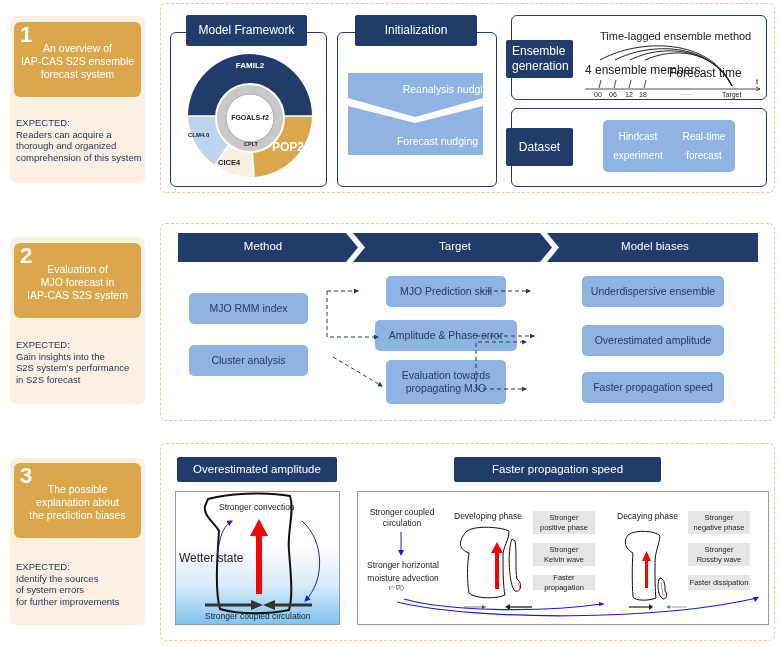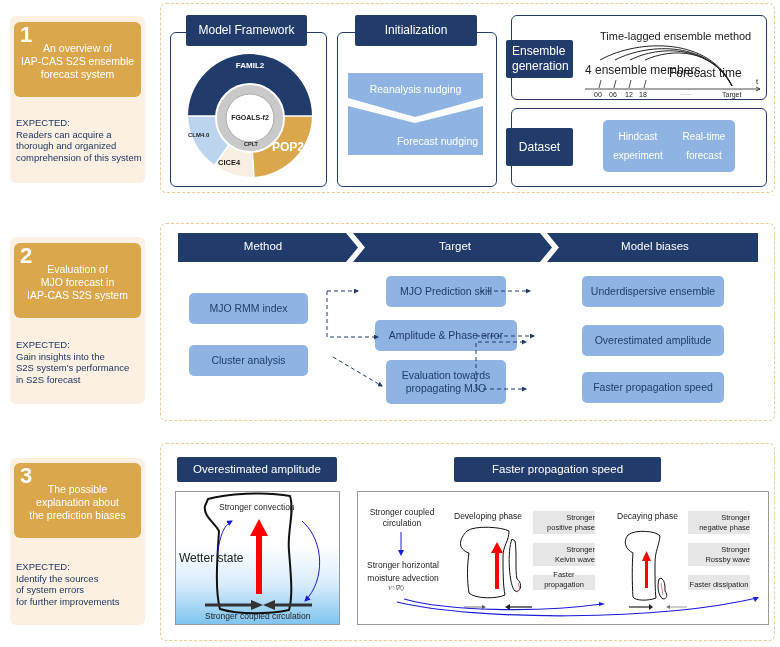--- a/index.html
+++ b/index.html
@@ -7,21 +7,21 @@
   .abs{position:absolute;}
   .side{position:absolute;left:10px;width:135px;background:#fbf0e2;border-radius:6px;}
   .sidehead{position:absolute;left:14px;width:127px;background:#dba74d;border-radius:6px;color:#fff;}
   .sidenum{position:absolute;left:6px;top:0px;font-size:22px;font-weight:bold;color:#fff;}
   .sidetitle{position:absolute;left:0;right:0;text-align:center;font-size:10.5px;line-height:13px;color:#fff;}
   .expected{position:absolute;left:16px;font-size:9.5px;line-height:11.5px;color:#1f3864;}
   .dashed{position:absolute;border:1.3px dashed #f0c890;border-radius:6px;}
   .panel{position:absolute;border:1.2px solid #213c6b;border-radius:6px;background:#fff;}
   .tab{position:absolute;border-radius:2px;text-align:center;font-size:11.5px;color:#fff;background:#213c6b;}
   .lbox{position:absolute;background:#8fb4e3;border-radius:5px;color:#213c6b;font-size:10.5px;text-align:center;display:flex;align-items:center;justify-content:center;line-height:13px;}
-  .graybox{position:absolute;background:#e6e6e6;font-size:7.5px;color:#222;text-align:center;display:flex;align-items:flex-end;justify-content:center;line-height:10px;}
+  .graybox{position:absolute;background:#e6e6e6;font-size:7.5px;color:#222;text-align:center;display:flex;align-items:center;justify-content:center;line-height:10px;}
   .small{font-size:8.5px;color:#222;}
 </style>
 </head>
 <body>
 
 <div class="side" style="top:16px;height:167px;"></div>
 <div class="sidehead" style="top:22px;height:75px;">
   <div class="sidenum">1</div>
   <div class="sidetitle" style="top:20px;">
     <div>An  overview of</div>
@@ -62,21 +62,21 @@
 <div class="abs" style="left:272px;top:140px;font-size:12px;font-weight:bold;color:#fff;">POP2</div>
 <div class="abs" style="left:218px;top:158px;font-size:7.5px;font-weight:bold;color:#222;">CICE4</div>
 <div class="abs" style="left:188px;top:132px;font-size:6px;font-weight:bold;color:#222;">CLM4.0</div>
 
 <div class="panel" style="left:337px;top:32px;width:158px;height:153px;"></div>
 <div class="tab" style="left:355px;top:15px;width:122px;height:31px;line-height:31px;font-size:12px;">Initialization</div>
 <svg class="abs" style="left:348px;top:73px;" width="135" height="82" viewBox="0 0 135 82">
   <path d="M0,0 L135,0 L135,25 L67,44 L0,25 Z" fill="#8fb4e3"></path>
   <path d="M0,33 L67,50 L135,33 L135,82 L0,82 Z" fill="#8fb4e3"></path>
 </svg>
-<div class="abs" style="left:348px;top:83px;width:135px;text-align:center;font-size:10.5px;color:#fff;">Reanalysis nudging</div>
+<div class="abs" style="left:348px;top:83px;width:135px;text-align:center;font-size:10.5px;color:#fff;padding-left:33px;">Reanalysis nudging</div>
 <div class="abs" style="left:348px;top:135px;width:135px;text-align:center;font-size:10.5px;color:#fff;padding-left:22px;">Forecast nudging</div>
 
 <div class="panel" style="left:511px;top:15px;width:254px;height:83px;"></div>
 <div class="tab" style="left:506px;top:40px;width:67px;height:38px;font-size:12px;line-height:15px;text-align:left;padding:4px 0 0 6px;box-sizing:border-box;">
   <div>Ensemble</div>
   <div>generation</div>
 </div>
 <div class="abs" style="left:600px;top:30px;font-size:11px;color:#222;">Time-lagged ensemble method</div>
 <svg class="abs" style="left:580px;top:40px;" width="190" height="60" viewBox="0 0 190 60">
   <line x1="5" y1="49" x2="180" y2="49" stroke="#222" stroke-width="0.8"></line>

